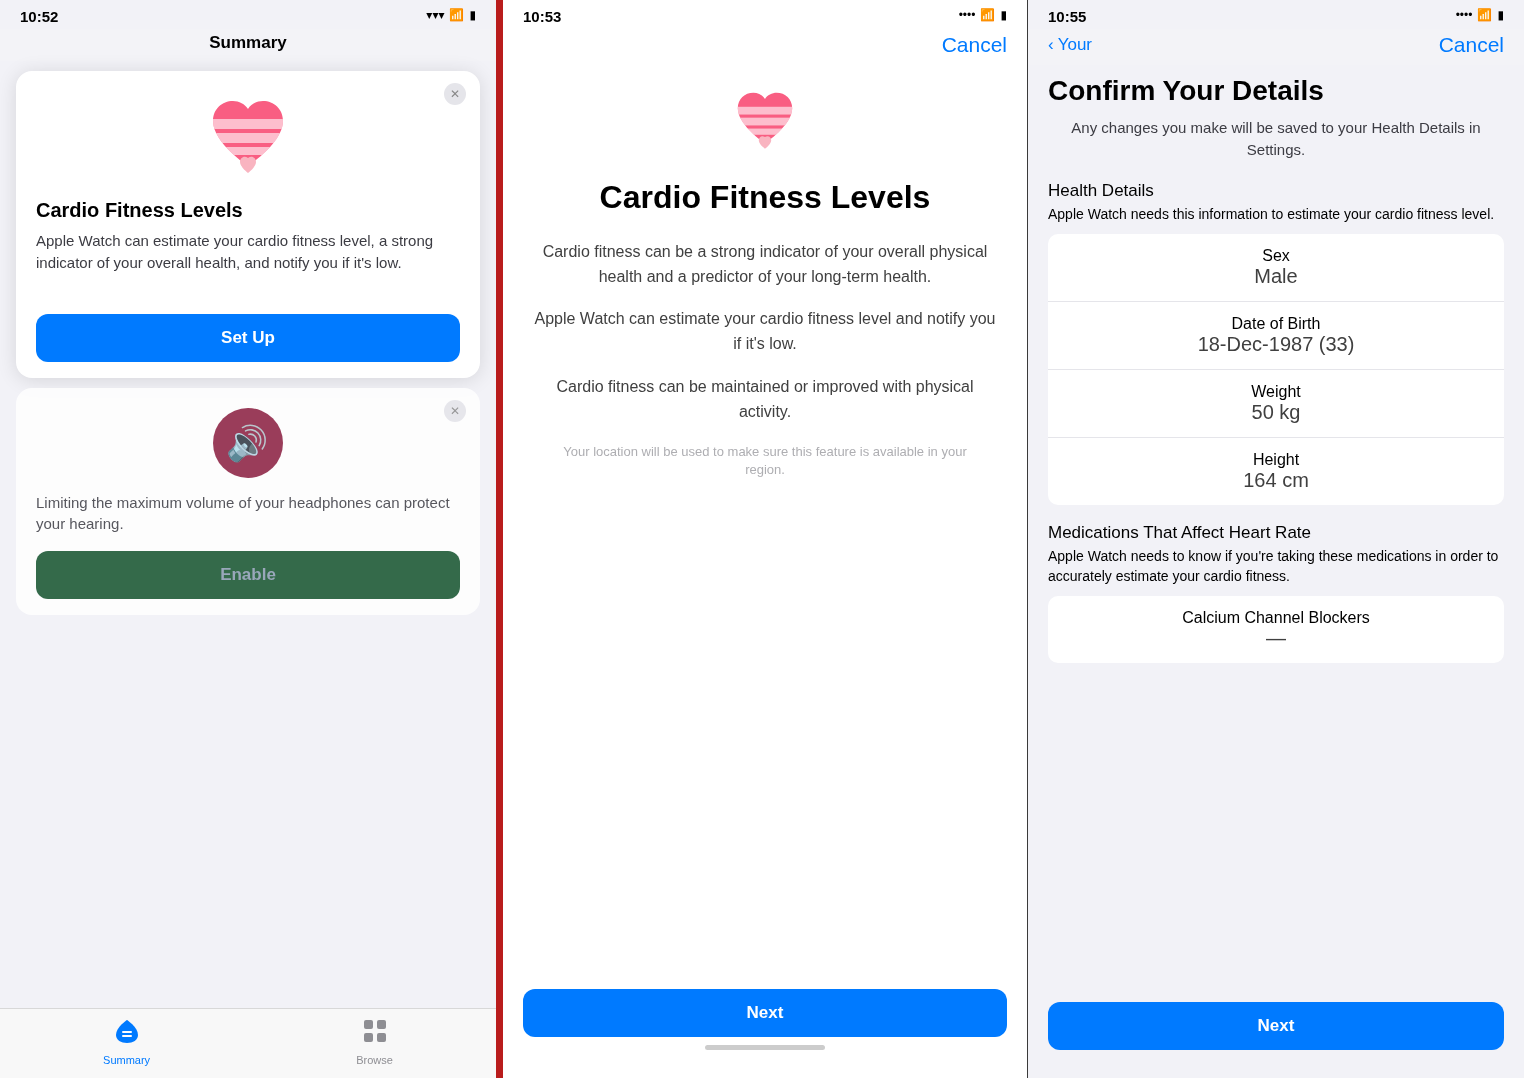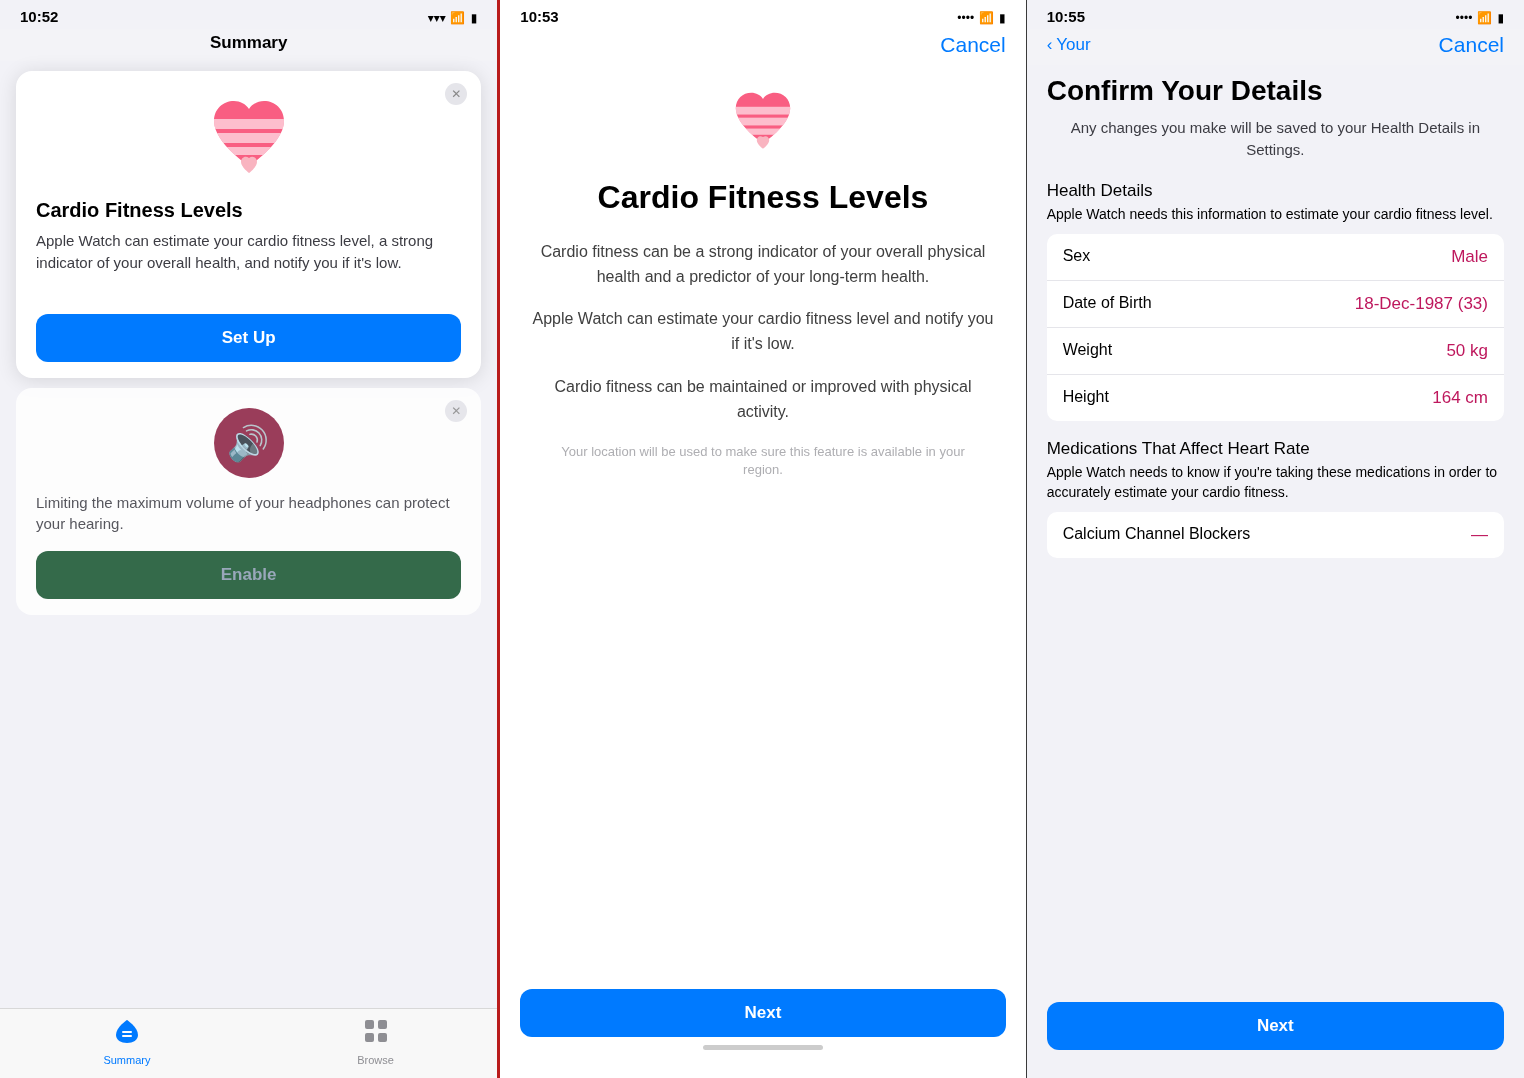--- a/index.html
+++ b/index.html
@@ -25,21 +25,21 @@
       position: absolute;
       top: 0; left: 0; right: 0; bottom: 0;
       background: #f2f2f7;
       overflow: hidden;
     }
 
     
     .status-bar {
       display: flex;
       justify-content: space-between;
-      align-items: flex-end;
+      align-items: flex-start;
       padding: 8px 20px 4px;
       background: transparent;
       z-index: 10;
       position: relative;
     }
     .status-time {
       font-size: 15px;
       font-weight: 600;
       color: #000;
     }
@@ -291,33 +291,35 @@
     }
     .table-card {
       background: #fff;
       border-radius: 10px;
       overflow: hidden;
       margin-bottom: 18px;
     }
     .table-row {
       display: flex;
       justify-content: space-between;
+      align-items: center;
       padding: 13px 16px;
       border-bottom: 1px solid #e5e5ea;
+      flex-direction: column;
     }
     .table-row:last-child {
       border-bottom: none;
     }
     .table-row-label {
       font-size: 16px;
       color: #000;
     }
     .table-row-value {
-      font-size: 17px;
-      color: #be185d;
+      font-size: 20px;
+      color: #404040;
     }
     .meds-section {
       margin-bottom: 10px;
     }
     .phone3-bottom {
       position: absolute;
       bottom: 0;
       left: 0;
       right: 0;
       padding: 12px 20px 28px;
@@ -413,21 +415,21 @@
             <rect x="3" y="16" width="9" height="9" fill="#8e8e93" rx="2"></rect>
             <rect x="16" y="16" width="9" height="9" fill="#8e8e93" rx="2"></rect>
           </svg>
         </div>
         <span class="tab-label">Browse</span>
       </div>
     </div>
   </div>
 </div>
 
-<div class="phone" style="border-left: 3px solid #b91c1c; border-right: 1px solid #3a3a3a; padding-left: 28px;">
+<div class="phone" style="border-left: 7px solid #b91c1c; border-right: 1px solid #3a3a3a; padding-left: 28px;">
   <div class="phone-screen phone2-screen">
 
     <div class="status-bar">
       <span class="status-time">10:53</span>
       <div class="status-icons">
         <span>••••</span>
         <span>📶</span>
         <span>▮</span>
       </div>
     </div>

